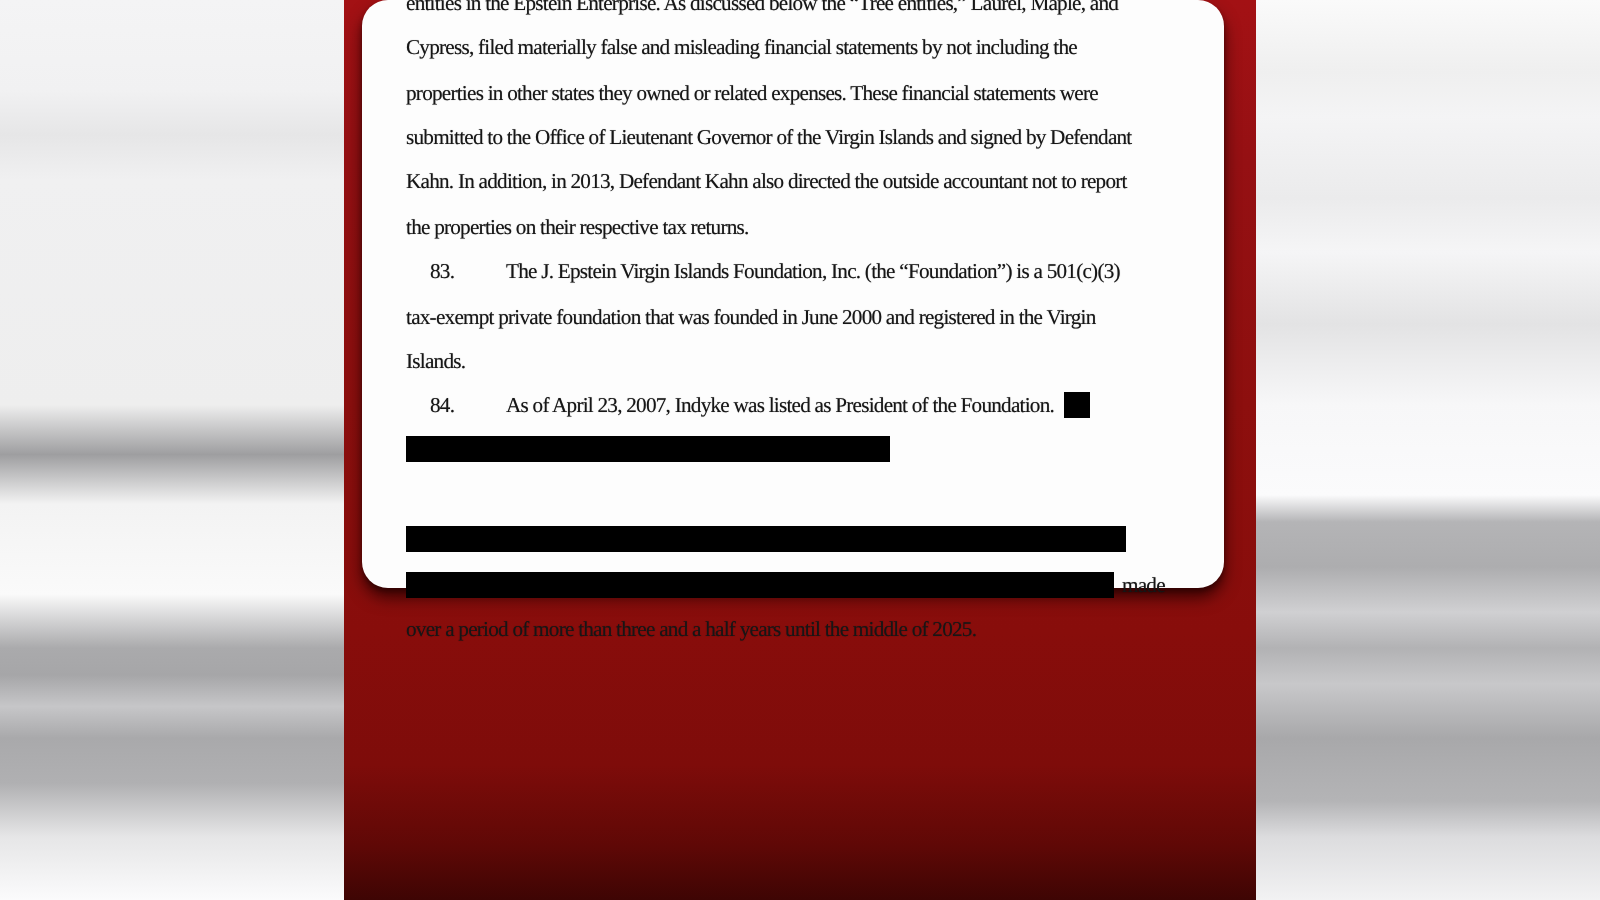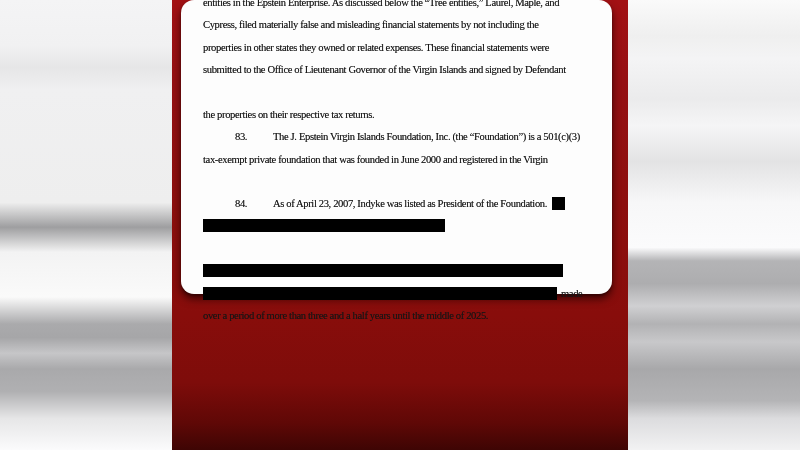--- a/index.html
+++ b/index.html
@@ -37,21 +37,21 @@
     background:#fdfdfd;
     box-shadow:0 5px 8px rgba(35,2,2,0.75),0 2px 2px rgba(45,4,4,0.5);
     border-radius:13px;
   }
   .line{
     position:absolute;left:0;right:0;height:22.4px;line-height:22.4px;
     padding:0 24px 0 22px;white-space:nowrap;overflow:visible;
     font-size:10.6px;letter-spacing:-0.38px;color:#161616;
     text-shadow:0 0 0.4px rgba(20,20,20,0.55);
   }
-  .pnum{display:inline-block;margin-left:32px;width:38px;}
+  .pnum{display:inline-block;margin-left:12px;width:38px;}
   .bar{display:inline-block;height:13px;background:#000;vertical-align:-2.5px;}
   .bar-tail{width:13px;margin-left:5px;}   
   .bar-a{width:242px;}                     
   .bar-b{width:105px;margin-left:5px;}     
   .bar-c{width:360px;}                     
   .bar-d{width:354px;margin-right:4px;}    
   
   .l1{top:-8.2px}.l2{top:14.2px}.l3{top:36.6px}.l4{top:59px}.l5{top:81.4px}
   .l6{top:103.8px}.l7{top:126.2px}.l8{top:148.6px}.l9{top:171px}.l10{top:193.4px}
   .l11{top:215.8px}.l12{top:238.2px}.l13{top:260.6px}.l14{top:283px}.l15{top:305.4px}
@@ -64,26 +64,28 @@
   <div class="bg-left"></div>
   <div class="bg-right"></div>
   <div class="mat"></div>
 
   <div class="page">
 
     <div class="line l1">entities in the Epstein Enterprise.  As discussed below the “Tree entities,” Laurel, Maple, and</div>
     <div class="line l2">Cypress, filed materially false and misleading financial statements by not including the</div>
     <div class="line l3">properties in other states they owned or related expenses.  These financial statements were</div>
     <div class="line l4">submitted to the Office of Lieutenant Governor of the Virgin Islands and signed by Defendant</div>
+    <div class="line l5">Kahn.  In addition, in 2013, Defendant Kahn also directed the outside accountant not to report</div>
     <div class="line l6">the properties on their respective tax returns.</div>
 
     <div class="line l7">
       <span class="pnum">83.</span><span>The J. Epstein Virgin Islands Foundation, Inc. (the “Foundation”) is a 501(c)(3)</span>
     </div>
     <div class="line l8">tax-exempt private foundation that was founded in June 2000 and registered in the Virgin</div>
+    <div class="line l9">Islands.</div>
 
     <div class="line l10">
       <span class="pnum">84.</span><span>As of April 23, 2007, Indyke was listed as President of the Foundation.</span><span class="bar bar-tail"></span>
     </div>
 
     <div class="line l11">
       <span class="bar bar-a"></span>
     </div>
 
 

